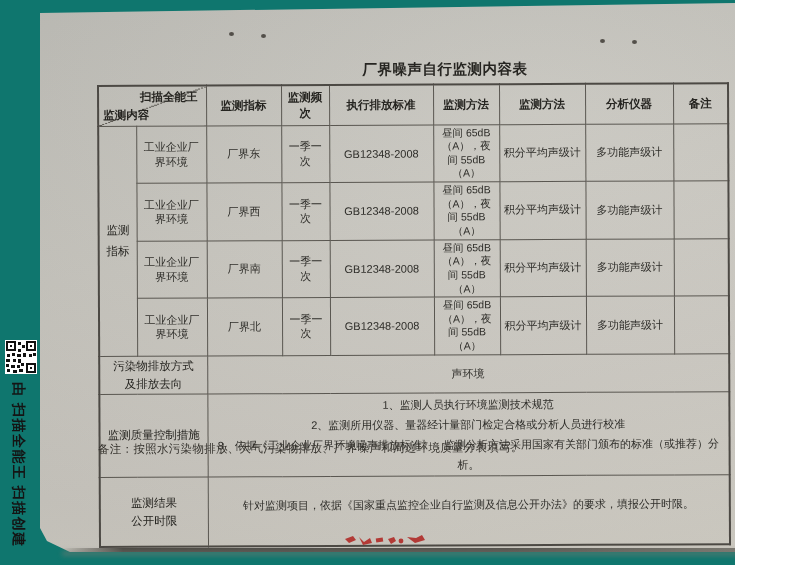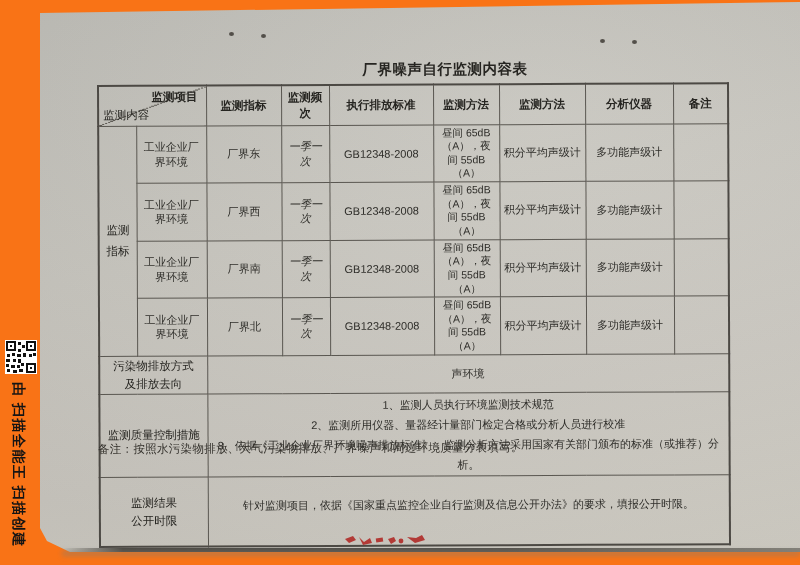--- a/index.html
+++ b/index.html
@@ -1,17 +1,17 @@
 <!DOCTYPE html>
 <html><head>
 <meta charset="utf-8">
 <style>
   html,body{margin:0;padding:0;background:#ffffff;}
-  .stage{position:relative;width:800px;height:565px;overflow:hidden;
-         font-family:"Liberation Sans","DejaVu Sans",sans-serif;background:#f97316;}
+  .stage{position:relative;width:735px;height:565px;overflow:hidden;
+         font-family:"Liberation Sans","DejaVu Sans",sans-serif;background:#0f766e;}
 
   
   .paper{position:absolute;left:40px;top:0;width:760px;height:552px;
          background:linear-gradient(168deg,#bfbeb8 0%,#cac8c1 40%,#d0cdc6 70%,#d8d5cc 100%);
          clip-path:polygon(0 13px,100% 2px,100% 100%,30px 100%,7px calc(100% - 11px),0 calc(100% - 24px));}
   .paper-inner-shade{position:absolute;inset:0;
          background:radial-gradient(120% 90% at 65% 20%,rgba(255,255,255,0.05),rgba(70,68,62,0.10) 95%);}
   .paper-bottom-edge{position:absolute;left:24px;right:0;bottom:0;height:4px;
          background:linear-gradient(90deg,rgba(40,38,34,0) 0%,rgba(40,38,34,0.78) 8%,rgba(40,38,34,0.72) 60%,rgba(62,60,54,0.5) 100%);
          filter:blur(0.4px);}
@@ -29,26 +29,26 @@
          font-size:11px;color:#2e2d29;background:transparent;border:2px solid #4c4944;}
   table.main th,table.main td{border:1px solid #5a5751;padding:1px 3px;vertical-align:middle;
          text-align:center;font-weight:normal;overflow:hidden;}
   table.main th{font-weight:bold;font-size:11.5px;color:#262521;}
   tr.h40{height:40px}tr.h38{height:38px}tr.h43{height:43px}tr.h44{height:44px}
   tr.h33{height:33px}tr.h68{height:68px}
 
   .diag{position:relative;padding:0;
         background:linear-gradient(to bottom right,transparent 49.5%,#5a5751 49.5%,#5a5751 50.6%,transparent 50.6%);}
   .diag .tr{position:absolute;top:3px;right:8px;font-weight:bold;font-size:11.5px;}
-  .diag .bl{position:absolute;bottom:3px;left:4px;font-weight:normal;font-size:11.5px;}
+  .diag .bl{position:absolute;bottom:3px;left:4px;font-weight:bold;font-size:11.5px;}
 
   td.vlabel{font-weight:bold;font-size:11.5px;padding:0 9px;line-height:21px;
         letter-spacing:0;word-break:break-all;color:#262521;}
   td.c-content{padding:0 4px;line-height:1.35;margin-left:36px;}
-  td.c-freq{padding:0 5px;line-height:1.35;font-style:italic;}
+  td.c-freq{padding:0 5px;line-height:1.35;}
   td.c-limit{text-align:left;font-size:10.5px;line-height:1.3;padding:1px 4px;}
   td.c-method{vertical-align:top;text-align:left;padding:2px 3px;line-height:1.25;margin-left:8px;}
   td.c-instrument{text-align:center;}
   td.b-label{font-weight:bold;font-size:11.5px;color:#262521;line-height:1.6;}
   td.b-label.mid{padding:0 12px;word-break:break-all;}
   td.b-label.narrow{padding:16px 27px;word-break:break-all;}
   td.b-content{text-align:left;vertical-align:top;padding:3px 8px;line-height:1.5;}
   td.b-content.quality div{line-height:20px;}
   td.b-content.result{vertical-align:middle;padding-bottom:12px;}
 
@@ -84,21 +84,21 @@
           <col style="width:48px">
             <col style="width:104px">
             <col style="width:66px">
           <col style="width:86px">
             <col style="width:88px">
             <col style="width:55px">
         </colgroup>
         <tbody>
           <tr class="h40">
             <th colspan="2" class="diag">
-              <span class="tr">监测项目</span>
+              <span class="tr">扫描全能王</span>
               <span class="bl">监测内容</span>
             </th>
             <th>监测指标</th>
             <th style="padding:0 5px;word-break:break-all;line-height:1.4">监测频次</th>
             <th>执行排放标准</th>
             <th>监测方法</th>
             <th>监测方法</th>
             <th>分析仪器</th>
             <th>备注</th>
           </tr>

